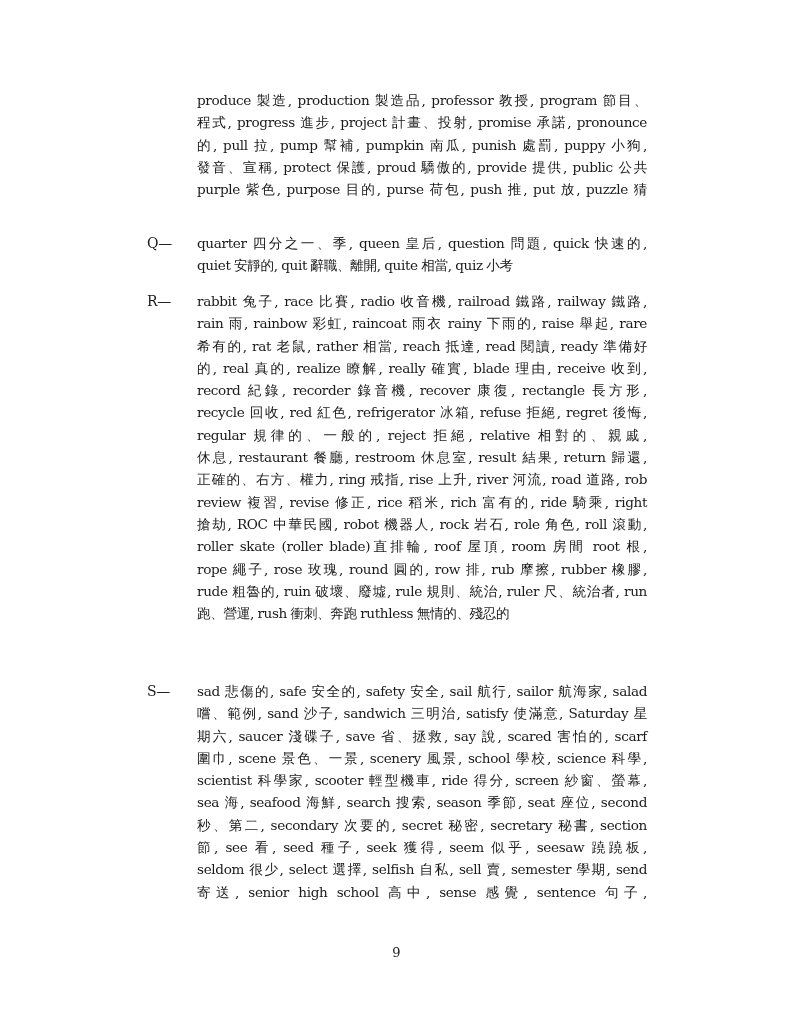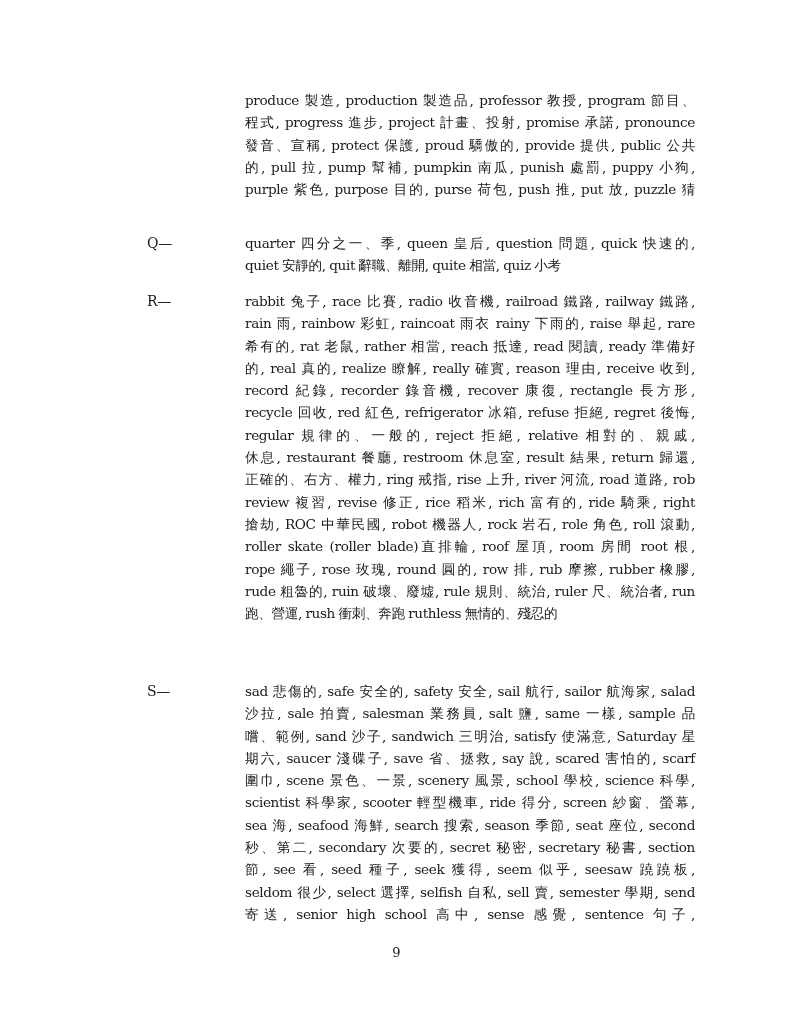--- a/index.html
+++ b/index.html
@@ -2,74 +2,73 @@
 <html><head>
 <meta charset="utf-8">
 <style>
   html, body { margin: 0; padding: 0; background: #ffffff; }
   body { width: 793px; height: 1024px; position: relative; overflow: hidden;
          font-family: "DejaVu Serif", "Liberation Serif", serif; color: #1a1a1a; }
   .page { position: absolute; left: 0; top: 0; width: 793px; height: 1024px; }
   .section { position: absolute; left: 147px; width: 500px; }
   .label { position: absolute; left: 0; top: 0; width: 50px; font-size: 14px; line-height: 22.3px; letter-spacing: -0.3px; }
   .body { position: absolute; left: 50px; width: 450px; font-size: 13.6px; line-height: 22.3px;
-          text-align: justify; text-align-last: left; letter-spacing: -0.35px; word-spacing: -0.5px; margin-left: 48px; }
+          text-align: justify; text-align-last: left; letter-spacing: -0.35px; word-spacing: -0.5px; }
   .body .ln { display: block; white-space: nowrap; text-align: justify; text-align-last: justify; height: 22.3px; overflow: visible; }
   .body .ln.last { text-align-last: left; }
   .page-number { position: absolute; left: 0; width: 793px; top: 945px; text-align: center; font-size: 13px; }
 </style>
 </head>
 <body>
 
 <div class="page">
 
   <div class="section" style="top:89px;">
     <div class="body">
       <span class="ln">produce 製造, production 製造品, professor 教授, program 節目、</span>
       <span class="ln">程式, progress 進步, project 計畫、投射, promise 承諾, pronounce</span>
+      <span class="ln">的, pull 拉, pump 幫補, pumpkin 南瓜, punish 處罰, puppy 小狗,</span>
       <span class="ln">發音、宣稱, protect 保護, proud 驕傲的, provide 提供, public 公共</span>
-      <span class="ln">的, pull 拉, pump 幫補, pumpkin 南瓜, punish 處罰, puppy 小狗,</span>
       <span class="ln">purple 紫色, purpose 目的, purse 荷包, push 推, put 放, puzzle 猜</span>
     </div>
   </div>
 
   <div class="section" style="top:232px;">
     <span class="label">Q—</span>
     <div class="body">
       <span class="ln">quarter 四分之一、季, queen 皇后, question 問題, quick 快速的,</span>
       <span class="ln last">quiet 安靜的, quit 辭職、離開, quite 相當, quiz 小考</span>
     </div>
   </div>
 
   <div class="section" style="top:290px;">
     <span class="label">R—</span>
     <div class="body">
       <span class="ln">rabbit 兔子, race 比賽, radio 收音機, railroad 鐵路, railway 鐵路,</span>
       <span class="ln">rain 雨, rainbow 彩虹, raincoat 雨衣 rainy 下雨的, raise 舉起, rare</span>
       <span class="ln">希有的, rat 老鼠, rather 相當, reach 抵達, read 閱讀, ready 準備好</span>
-      <span class="ln">的, real 真的, realize 瞭解, really 確實, reason 理由, receive 收到,</span>
+      <span class="ln">的, real 真的, realize 瞭解, really 確實, blade 理由, receive 收到,</span>
       <span class="ln">record 紀錄, recorder 錄音機, recover 康復, rectangle 長方形,</span>
       <span class="ln">recycle 回收, red 紅色, refrigerator 冰箱, refuse 拒絕, regret 後悔,</span>
       <span class="ln">regular 規律的、一般的, reject 拒絕, relative 相對的、親戚,</span>
       <span class="ln">休息, restaurant 餐廳, restroom 休息室, result 結果, return 歸還,</span>
       <span class="ln">正確的、右方、權力, ring 戒指, rise 上升, river 河流, road 道路, rob</span>
       <span class="ln">review 複習, revise 修正, rice 稻米, rich 富有的, ride 騎乘, right</span>
       <span class="ln">搶劫, ROC 中華民國, robot 機器人, rock 岩石, role 角色, roll 滾動,</span>
       <span class="ln">roller skate (roller blade)直排輪, roof 屋頂, room 房間 root 根,</span>
       <span class="ln">rope 繩子, rose 玫瑰, round 圓的, row 排, rub 摩擦, rubber 橡膠,</span>
       <span class="ln">rude 粗魯的, ruin 破壞、廢墟, rule 規則、統治, ruler 尺、統治者, run</span>
       <span class="ln last">跑、營運, rush 衝刺、奔跑 ruthless 無情的、殘忍的</span>
     </div>
   </div>
 
   <div class="section" style="top:680px;">
     <span class="label">S—</span>
     <div class="body">
       <span class="ln">sad 悲傷的, safe 安全的, safety 安全, sail 航行, sailor 航海家, salad</span>
-      <span class="ln">沙拉, sale 拍賣, salesman 業務員, salt 鹽, same 一樣, sample 品</span>
       <span class="ln">嚐、範例, sand 沙子, sandwich 三明治, satisfy 使滿意, Saturday 星</span>
       <span class="ln">期六, saucer 淺碟子, save 省、拯救, say 說, scared 害怕的, scarf</span>
       <span class="ln">圍巾, scene 景色、一景, scenery 風景, school 學校, science 科學,</span>
       <span class="ln">scientist 科學家, scooter 輕型機車, ride 得分, screen 紗窗、螢幕,</span>
       <span class="ln">sea 海, seafood 海鮮, search 搜索, season 季節, seat 座位, second</span>
       <span class="ln">秒、第二, secondary 次要的, secret 秘密, secretary 秘書, section</span>
       <span class="ln">節, see 看, seed 種子, seek 獲得, seem 似乎, seesaw 蹺蹺板,</span>
       <span class="ln">seldom 很少, select 選擇, selfish 自私, sell 賣, semester 學期, send</span>
       <span class="ln">寄送, senior high school 高中, sense 感覺, sentence 句子,</span>
     </div>

